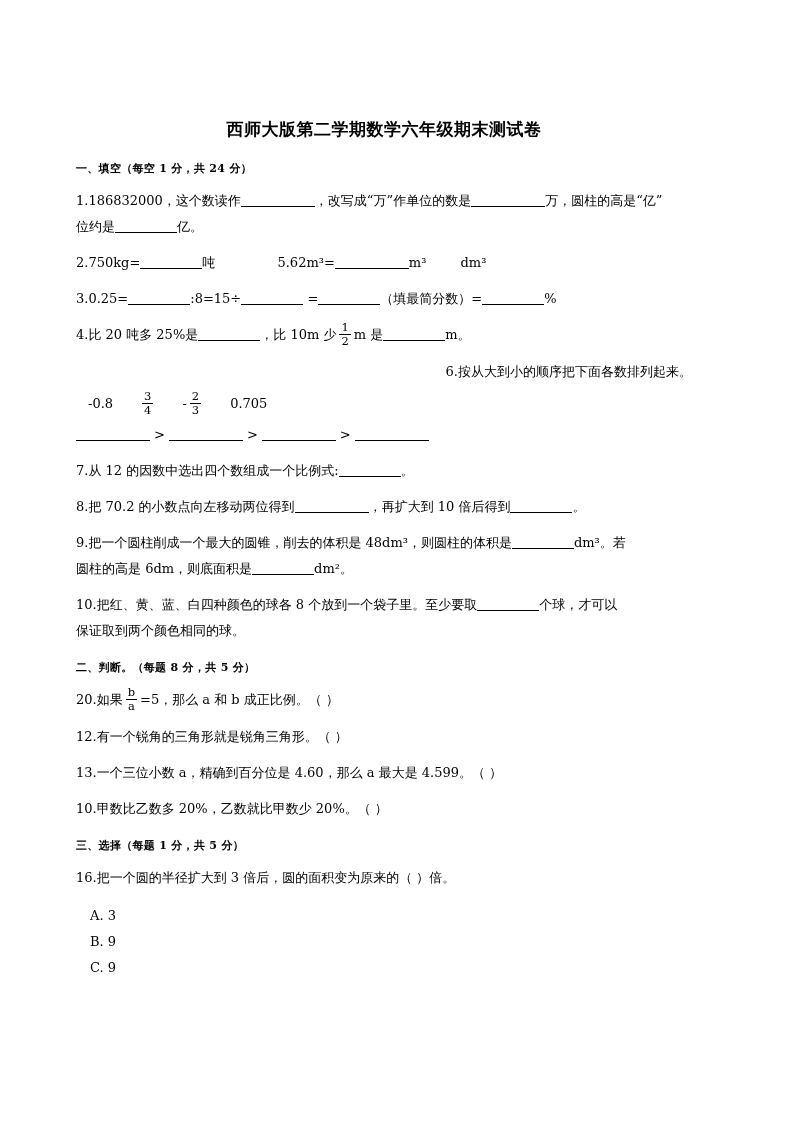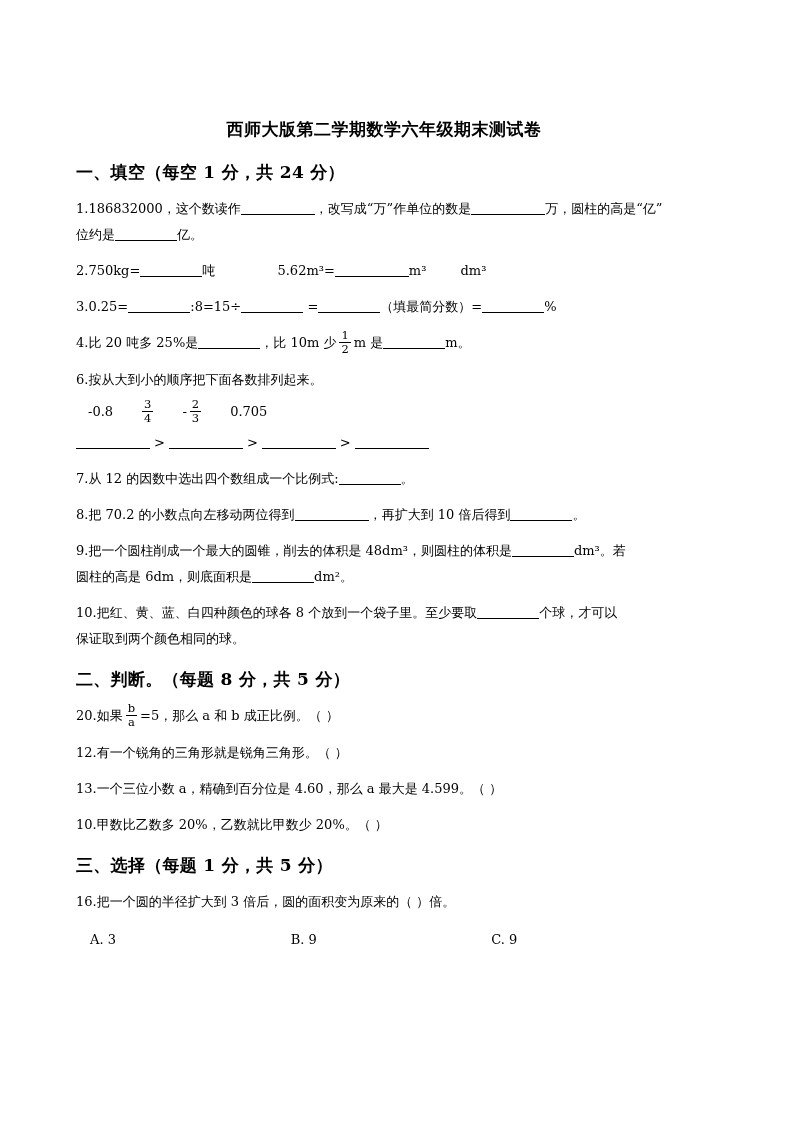--- a/index.html
+++ b/index.html
@@ -22,32 +22,32 @@
   }
   .doc-title {
     text-align: center;
     font-size: 17px;
     font-weight: bold;
     letter-spacing: 0.5px;
     margin: 0 0 20px 0;
     font-family: "DejaVu Serif", "Liberation Serif", serif;
   }
   .section-head {
-    font-size: 17px;
+    font-size: 11px;
     font-weight: bold;
     margin: 16px 0 12px 0;
     letter-spacing: 0.3px;
   }
   .q {
     font-size: 13px;
     line-height: 26px;
     margin: 0 0 10px 0;
     text-align: left;
   }
-  .q.tight { margin-bottom: 2px; }
+  .q.tight { margin-bottom: 2px; text-align: right; }
   .blank {
     display: inline-block;
     border-bottom: 1px solid #000;
     min-width: 66px;
     height: 13px;
     vertical-align: -2px;
   }
   .blank.md { min-width: 62px; }
   .blank.lg { min-width: 74px; }
   .frac {
@@ -73,20 +73,21 @@
     line-height: 26px;
     margin: 2px 0 10px 0;
   }
   .cmp-row .gt { margin: 0 4px; }
   .choices {
     display: flex;
     font-size: 13px;
     line-height: 26px;
     margin-top: 12px;
     padding-left: 14px;
+    flex-direction: column;
   }
   .choices .opt { width: 218px; }
   .indent { display: inline-block; }
 </style>
 </head>
 <body>
 
 <div class="page">
 
   <div class="doc-title">西师大版第二学期数学六年级期末测试卷</div>

